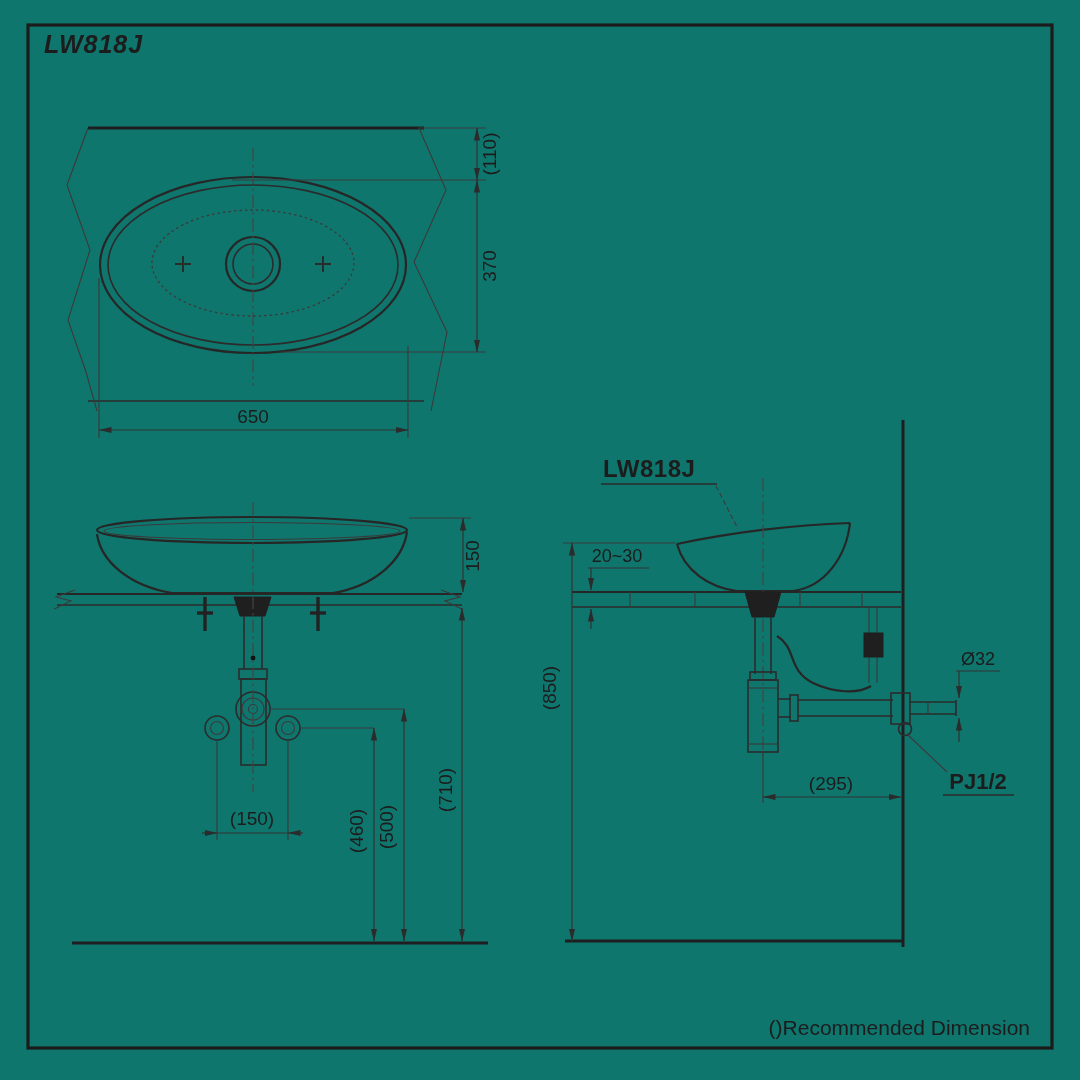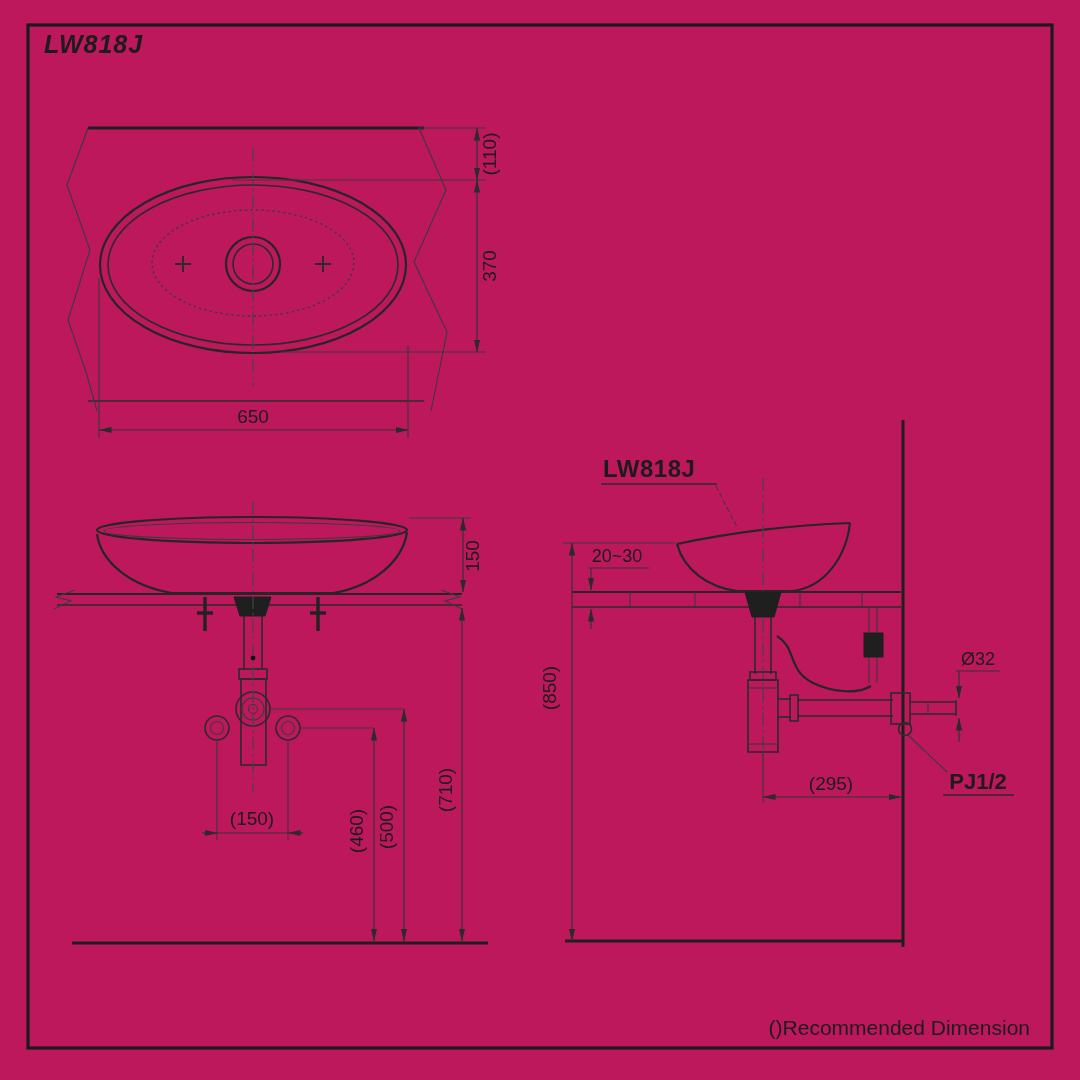--- a/index.html
+++ b/index.html
@@ -1,16 +1,16 @@
 <!DOCTYPE html>
 <html><head>
 <meta charset="utf-8">
 <style>
   html,body{margin:0;padding:0;background:#ffffff;}
-  .stage{position:relative;width:1080px;height:1080px;background:#be185d;font-family:"Liberation Sans", sans-serif;text-align:right;}
+  .stage{position:relative;width:1080px;height:1080px;background:#0f766e;font-family:"Liberation Sans", sans-serif;text-align:right;}
   svg{position:absolute;left:0;top:0;}
   text{fill:#1c1c1c;}
   .t-dim{font-size:19px;}
   .t-dim-sm{font-size:18px;}
   .t-title{font-size:25px;font-style:italic;font-weight:600;letter-spacing:1px;}
   .t-callout{font-size:24px;font-weight:bold;letter-spacing:0.5px;}
   .t-pj{font-size:22px;font-weight:bold;}
   .t-foot{font-size:21px;}
   .ln{stroke:#2b2b2b;stroke-width:1.6;fill:none;}
   .ln-thick{stroke:#1e1e1e;stroke-width:3;fill:none;}

